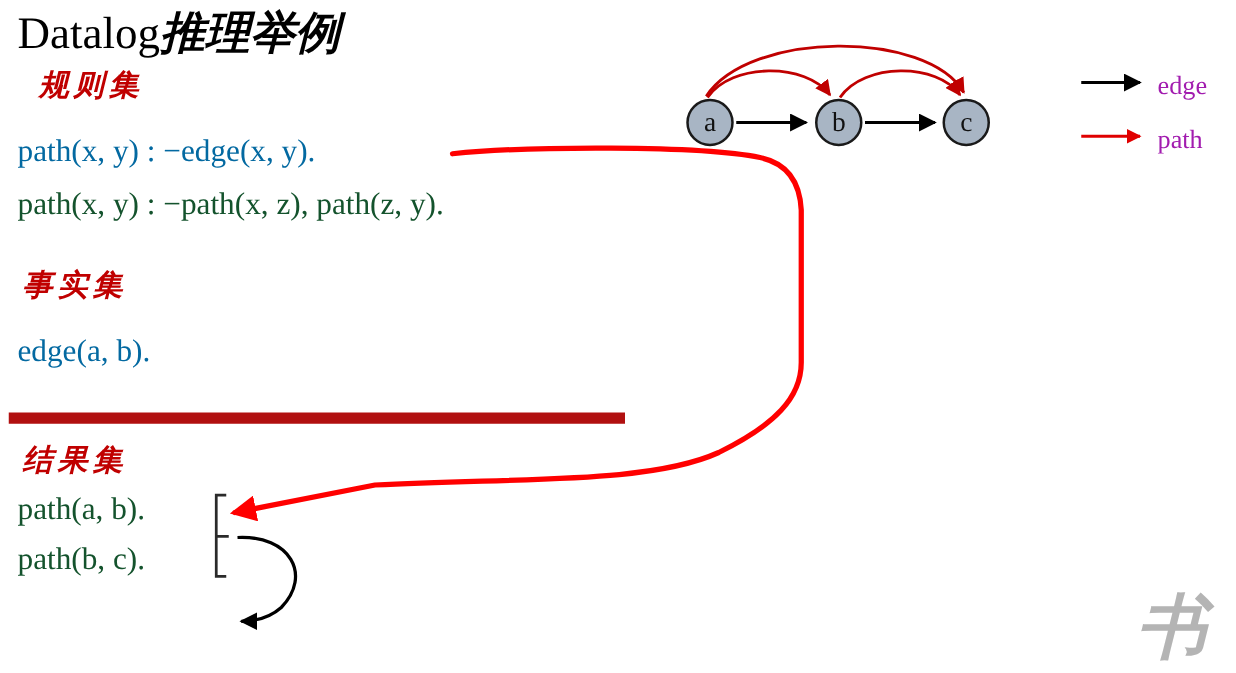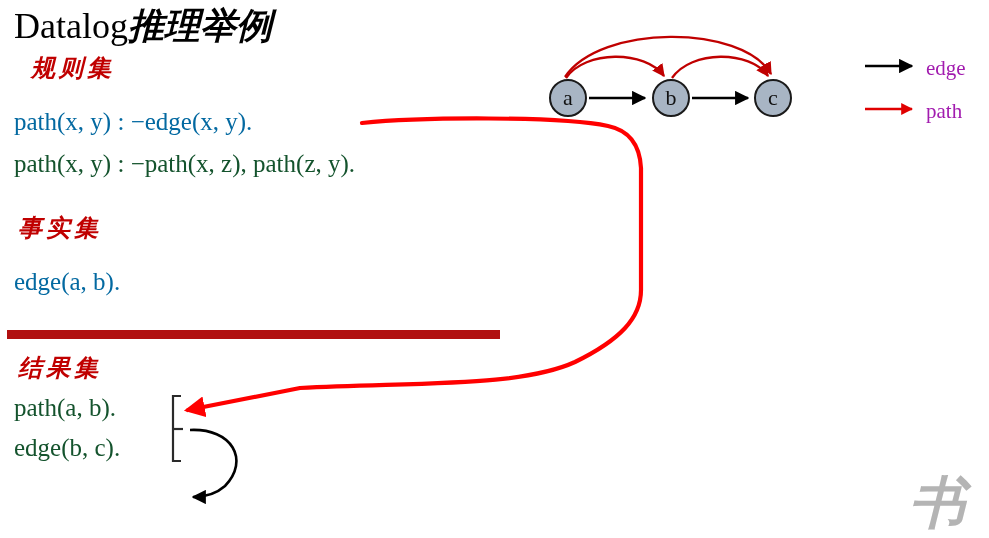--- a/index.html
+++ b/index.html
@@ -122,21 +122,21 @@
 
   <div class="abs clause blue" style="left:14px; top:252px;margin-top:16px;">edge(a, b).</div>
 
 
   <div class="abs" id="divider"></div>
 
   <div class="abs section-heading" style="left:18px; top:352px;">结果集</div>
 
   <div class="abs clause dred" style="left:14px; top:394px;">path(a, b).</div>
 
-  <div class="abs clause dred" style="left:14px; top:434px;">edge(b, c).</div>
+  <div class="abs clause dred" style="left:14px; top:434px;">path(b, c).</div>
 
 
   <div class="abs node" style="left:549px; top:79px;">a</div>
   <div class="abs node" style="left:652px; top:79px;">b</div>
   <div class="abs node" style="left:754px; top:79px;">c</div>
 
   <div class="abs legend-label" style="left:926px; top:56px;">edge</div>
   <div class="abs legend-label" style="left:926px; top:99px;">path</div>
 
   <div class="abs" id="watermark">书</div>

